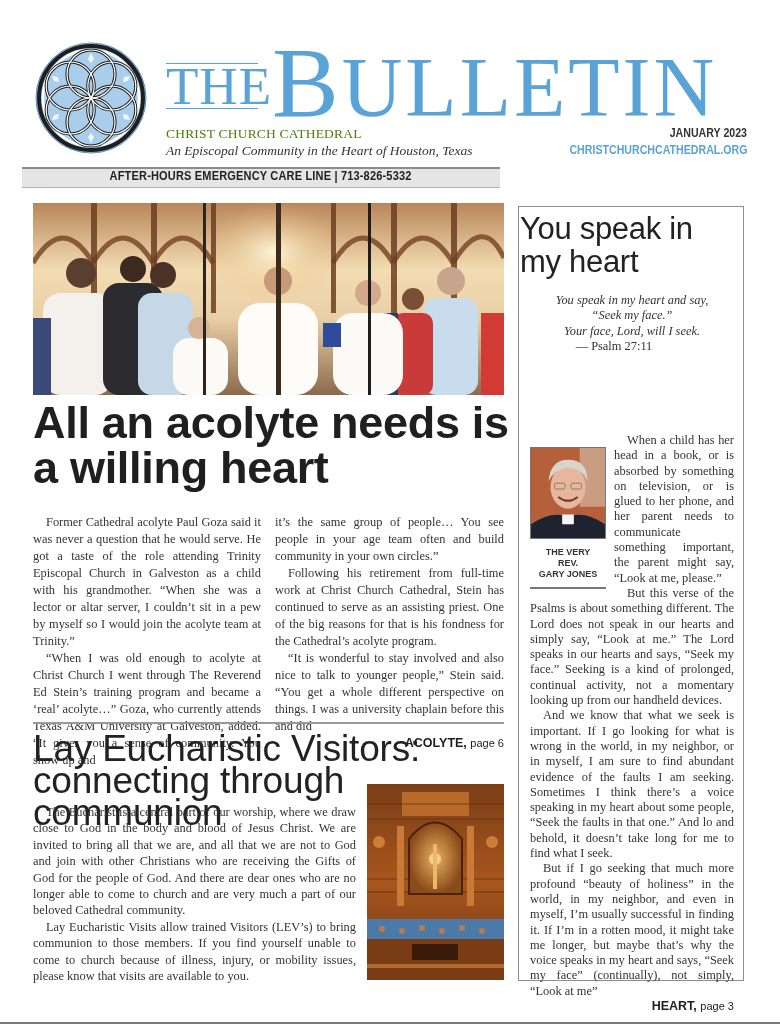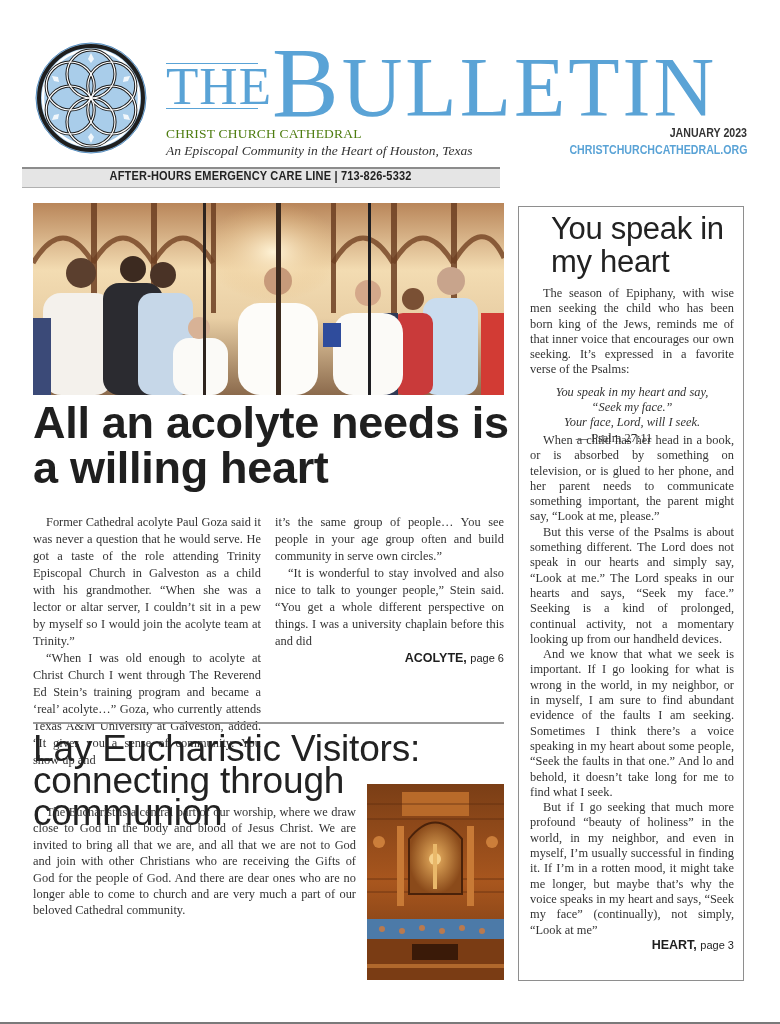--- a/index.html
+++ b/index.html
@@ -38,21 +38,21 @@
 
   .section-rule { position: absolute; left: 33px; top: 722px; width: 471px; height: 2px; background: #9a9a9a; }
 
   .lev-headline { position: absolute; left: 33px; top: 733px; width: 480px; font-family: "Liberation Sans", sans-serif; font-size: 37px; line-height: 32px; color: #222; letter-spacing: -0.2px; }
   .lev-col { left: 33px; top: 804px; width: 323px; line-height: 16.4px; }
   .lev-photo { position: absolute; left: 367px; top: 784px; width: 137px; height: 196px; overflow: hidden; }
   .lev-photo svg { width: 100%; height: 100%; display: block; }
 
   
   .sidebar-box { position: absolute; left: 518px; top: 206px; width: 226px; height: 775px; border: 1.5px solid #8e8e8e; }
-  .side-headline { position: absolute; left: 551px; top: 212px; width: 210px; font-family: "Liberation Sans", sans-serif; font-size: 31px; line-height: 33px; color: #222; letter-spacing: -0.3px; }
+  .side-headline { position: absolute; left: 520px; top: 212px; width: 210px; font-family: "Liberation Sans", sans-serif; font-size: 31px; line-height: 33px; color: #222; letter-spacing: -0.3px; }
   .side-col { left: 530px; top: 286px; width: 204px; font-size: 12.4px; line-height: 15.3px; }
   .verse { text-align: center; font-style: italic; text-indent: 0 !important; margin: 7px 0 7px 0; }
   .verse div { text-indent: 0; }
   .verse .cite { font-style: normal; padding-right: 36px; }
   .side-col2 { left: 530px; top: 433px; width: 204px; font-size: 12.4px; line-height: 15.3px; }
   .float-pic { float: left; width: 76px; margin: 14px 8px 2px 0; text-indent: 0; }
   .float-pic .pic { width: 76px; height: 92px; border: 1px solid #777; overflow: hidden; }
   .float-pic .pic svg { width: 100%; height: 100%; display: block; }
   .float-pic .cap { margin-top: 8px; text-align: center; font-family: "Liberation Sans", sans-serif; font-weight: bold; font-size: 9px; line-height: 11px; color: #333; }
   .float-pic .cap-rule { height: 1.5px; background: #777; margin-top: 7px; }
@@ -172,21 +172,22 @@
   </svg>
 </div>
 
 <div class="lead-headline">All an acolyte needs is a willing heart</div>
 
 <div class="col lead-col1">
   <p>Former Cathedral acolyte Paul Goza said it was never a question that he would serve. He got a taste of the role attending Trinity Episcopal Church in Galveston as a child with his grandmother. “When she was a lector or altar server, I couldn’t sit in a pew by myself so I would join the acolyte team at Trinity.”</p>
   <p>“When I was old enough to acolyte at Christ Church I went through The Reverend Ed Stein’s training program and became a ‘real’ acolyte…” Goza, who currently attends Texas A&amp;M University at Galveston, added. “It gives you a sense of community. You show up and</p>
 </div>
 <div class="col lead-col2">
-  <p class="noindent">it’s the same group of people… You see people in your age group often and build community in serve own circles.”</p>
+  <p class="noindent">it’s the same group of people… You see people in your age team often and build community in your own circles.”</p>
+  <p>Following his retirement from full-time work at Christ Church Cathedral, Stein has continued to serve as an assisting priest. One of the big reasons for that is his fondness for the Cathedral’s acolyte program.</p>
   <p>“It is wonderful to stay involved and also nice to talk to younger people,” Stein said. “You get a whole different perspective on things. I was a university chaplain before this and did</p>
   <div class="jump"><span>ACOLYTE,</span> <span class="pg">page 6</span></div>
 </div>
 
 <div class="section-rule"></div>
 
 <div class="lev-headline">Lay Eucharistic Visitors: connecting through communion</div>
 
 <div class="lev-photo">
   <svg viewBox="0 0 137 196" preserveAspectRatio="none">
@@ -226,36 +227,57 @@
         <circle cx="115" cy="147" r="3"></circle>
     </g>
     <rect x="0" y="155" width="137" height="41" fill="#7a3c14"></rect>
     <rect x="45" y="160" width="46" height="16" fill="#3a1a08"></rect>
     <rect x="0" y="180" width="137" height="4" fill="#b0682c"></rect>
   </svg>
 </div>
 
 <div class="col lev-col">
   <p>The Eucharist is a central part of our worship, where we draw close to God in the body and blood of Jesus Christ. We are invited to bring all that we are, and all that we are not to God and join with other Christians who are receiving the Gifts of God for the people of God. And there are dear ones who are no longer able to come to church and are very much a part of our beloved Cathedral community.</p>
+  <p>Lay Eucharistic Visits allow trained Visitors (LEV’s) to bring communion to those members. If you find yourself unable to come to church because of illness, injury, or mobility issues, please know that visits are available to you.</p>
 </div>
 
 <div class="sidebar-box"></div>
 <div class="side-headline">You speak in my heart</div>
 
 <div class="col side-col">
-  <p>The season of Epiphany, with wise men seeking the child who has been born king of the Jews, reminds me of that inner voice that encourages our own seeking. It’s expressed in a favorite verse of the Psalms:</p>
   <div class="verse">
     <div>You speak in my heart and say,</div>
     <div>“Seek my face.”</div>
     <div>Your face, Lord, will I seek.</div>
     <div class="cite">— Psalm 27:11</div>
   </div>
 </div>
 
 <div class="col side-col2">
+  <div class="float-pic">
+    <div class="pic">
+      <svg viewBox="0 0 76 92" preserveAspectRatio="none">
+        <rect width="76" height="92" fill="#b5603a"></rect>
+        <rect x="50" y="0" width="26" height="60" fill="#d9c6b4" opacity="0.6"></rect>
+        <ellipse cx="38" cy="40" rx="18" ry="22" fill="#e6b79c"></ellipse>
+        <path d="M18 34 Q20 12 38 12 Q58 12 58 34 Q54 22 38 20 Q24 22 18 34z" fill="#d8d4cc"></path>
+        <path d="M28 50 Q38 58 48 50" stroke="#7a3a2a" stroke-width="2" fill="none"></path>
+        <rect x="24" y="36" width="11" height="6" rx="2" fill="none" stroke="#8a7a6a" stroke-width="1"></rect>
+        <rect x="41" y="36" width="11" height="6" rx="2" fill="none" stroke="#8a7a6a" stroke-width="1"></rect>
+        <path d="M0 92 L0 78 Q20 64 38 70 Q56 64 76 78 L76 92z" fill="#1f2330"></path>
+        <rect x="32" y="68" width="12" height="10" fill="#f4f4f4"></rect>
+      </svg>
+    </div>
+    <div class="cap">
+      <div>THE VERY</div>
+      <div>REV.</div>
+      <div>GARY JONES</div>
+    </div>
+    <div class="cap-rule"></div>
+  </div>
   <p>When a child has her head in a book, or is absorbed by something on television, or is glued to her phone, and her parent needs to communicate something important, the parent might say, “Look at me, please.”</p>
   <p>But this verse of the Psalms is about something different. The Lord does not speak in our hearts and simply say, “Look at me.” The Lord speaks in our hearts and says, “Seek my face.” Seeking is a kind of prolonged, continual activity, not a momentary looking up from our handheld devices.</p>
   <p>And we know that what we seek is important. If I go looking for what is wrong in the world, in my neighbor, or in myself, I am sure to find abundant evidence of the faults I am seeking. Sometimes I think there’s a voice speaking in my heart about some people, “Seek the faults in that one.” And lo and behold, it doesn’t take long for me to find what I seek.</p>
   <p>But if I go seeking that much more profound “beauty of holiness” in the world, in my neighbor, and even in myself, I’m usually successful in finding it. If I’m in a rotten mood, it might take me longer, but maybe that’s why the voice speaks in my heart and says, “Seek my face” (continually), not simply, “Look at me”</p>
   <div class="jump"><span>HEART,</span> <span class="pg">page 3</span></div>
 </div>
 
 <div class="bottom-rule"></div>
 
 </body></html>

